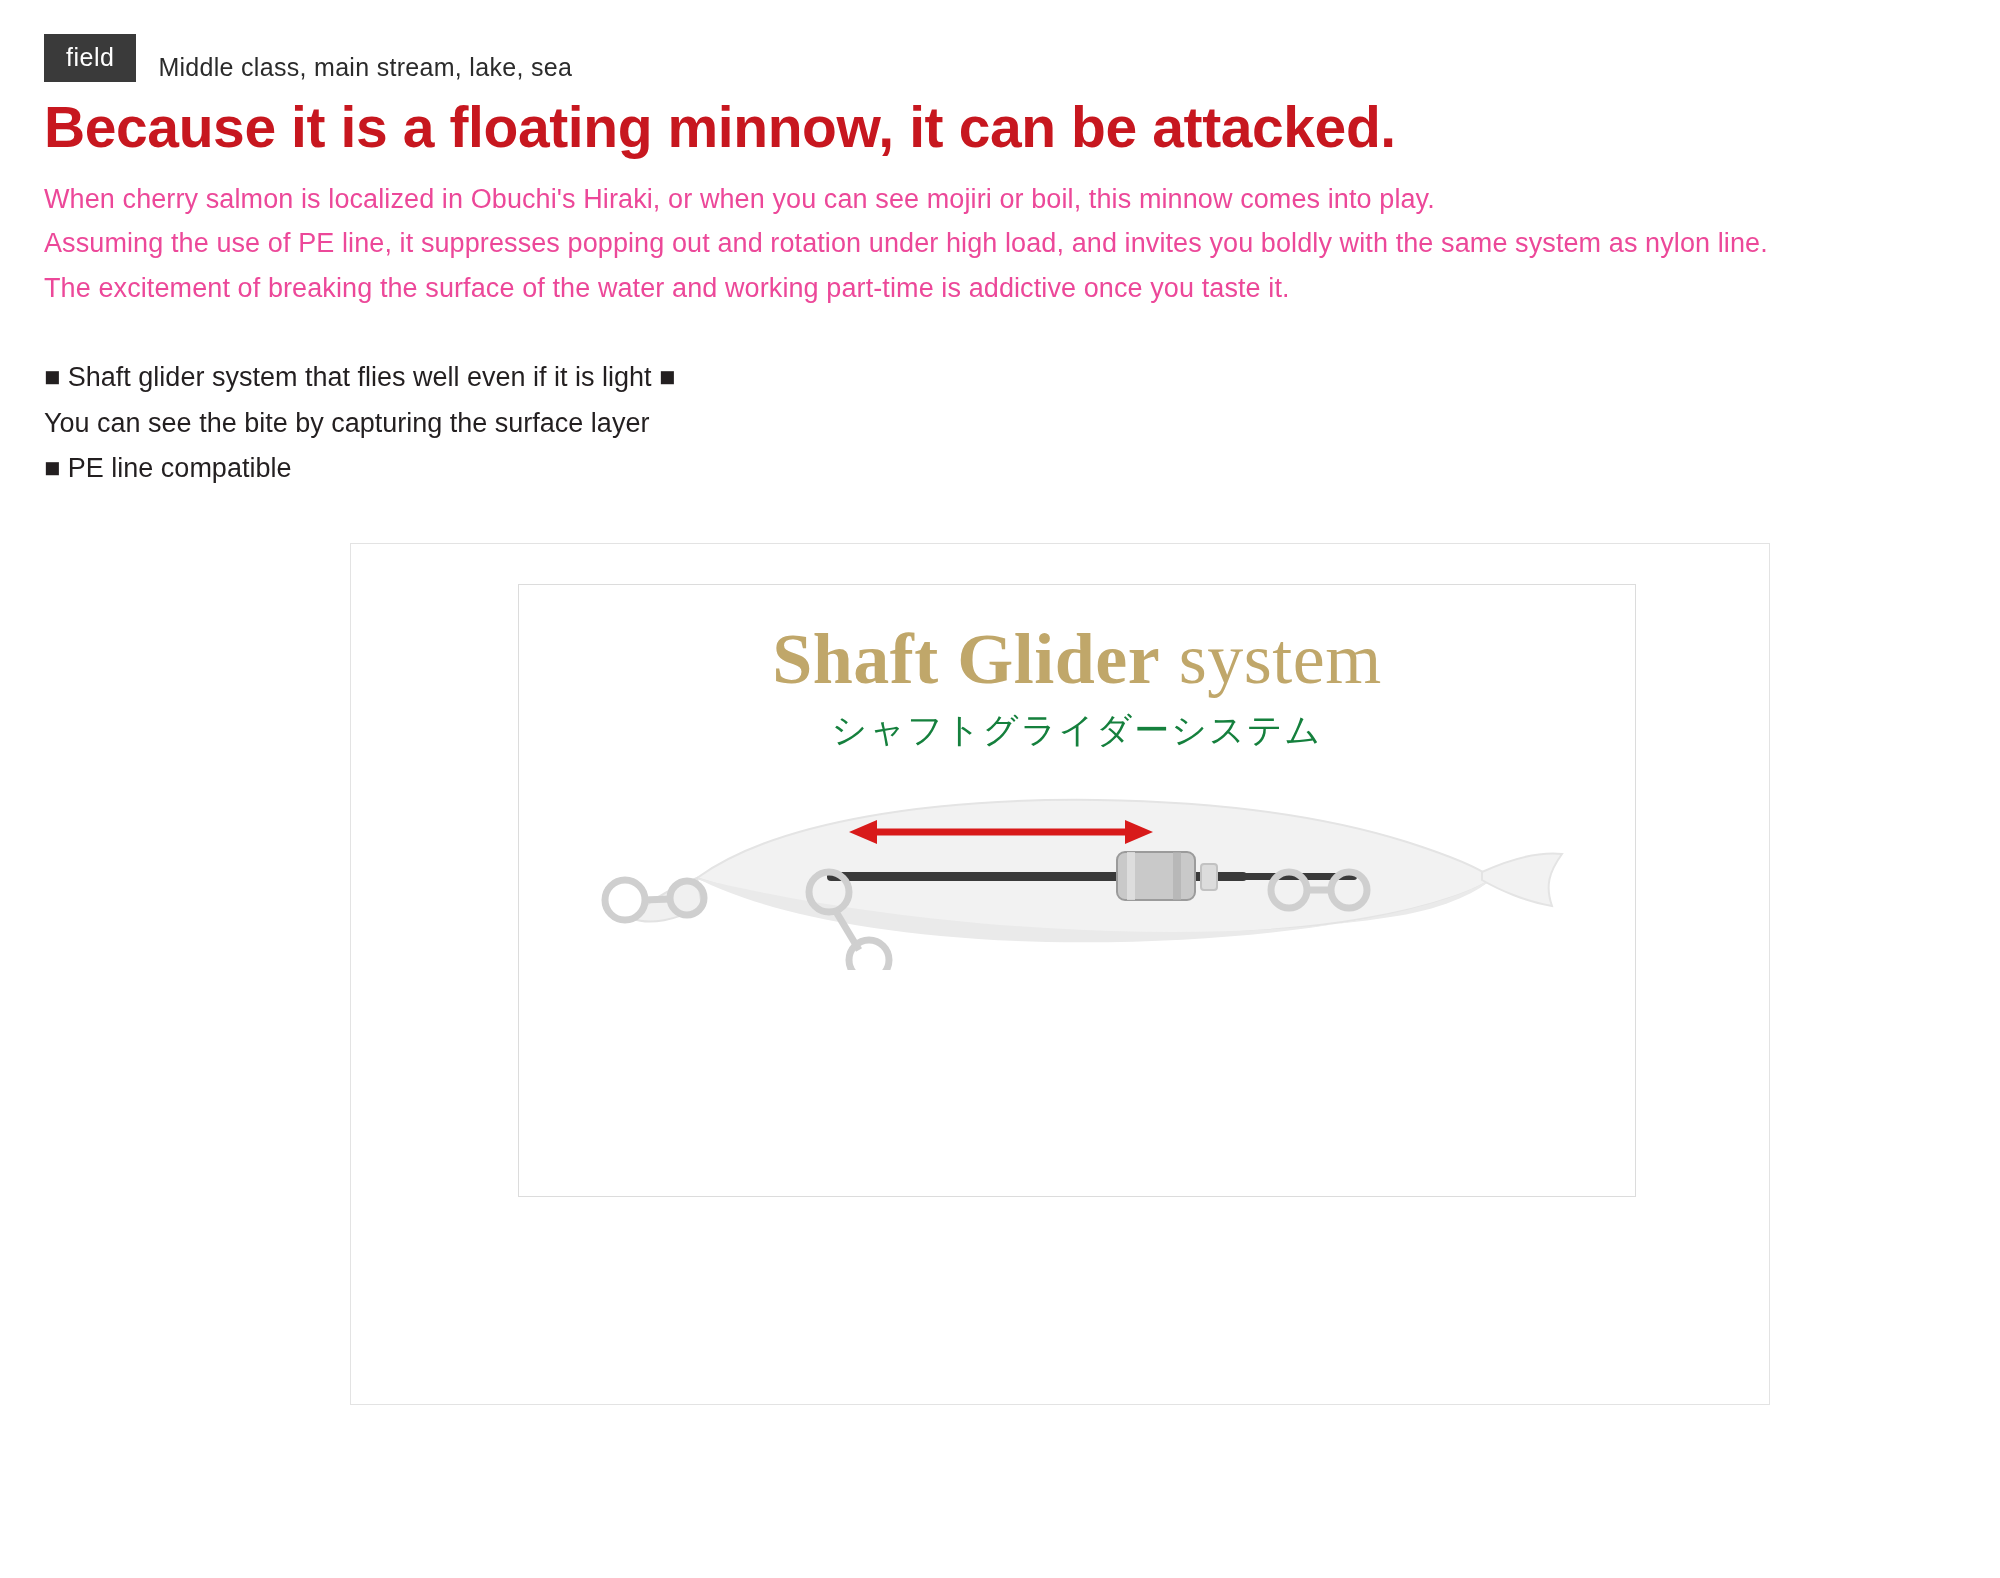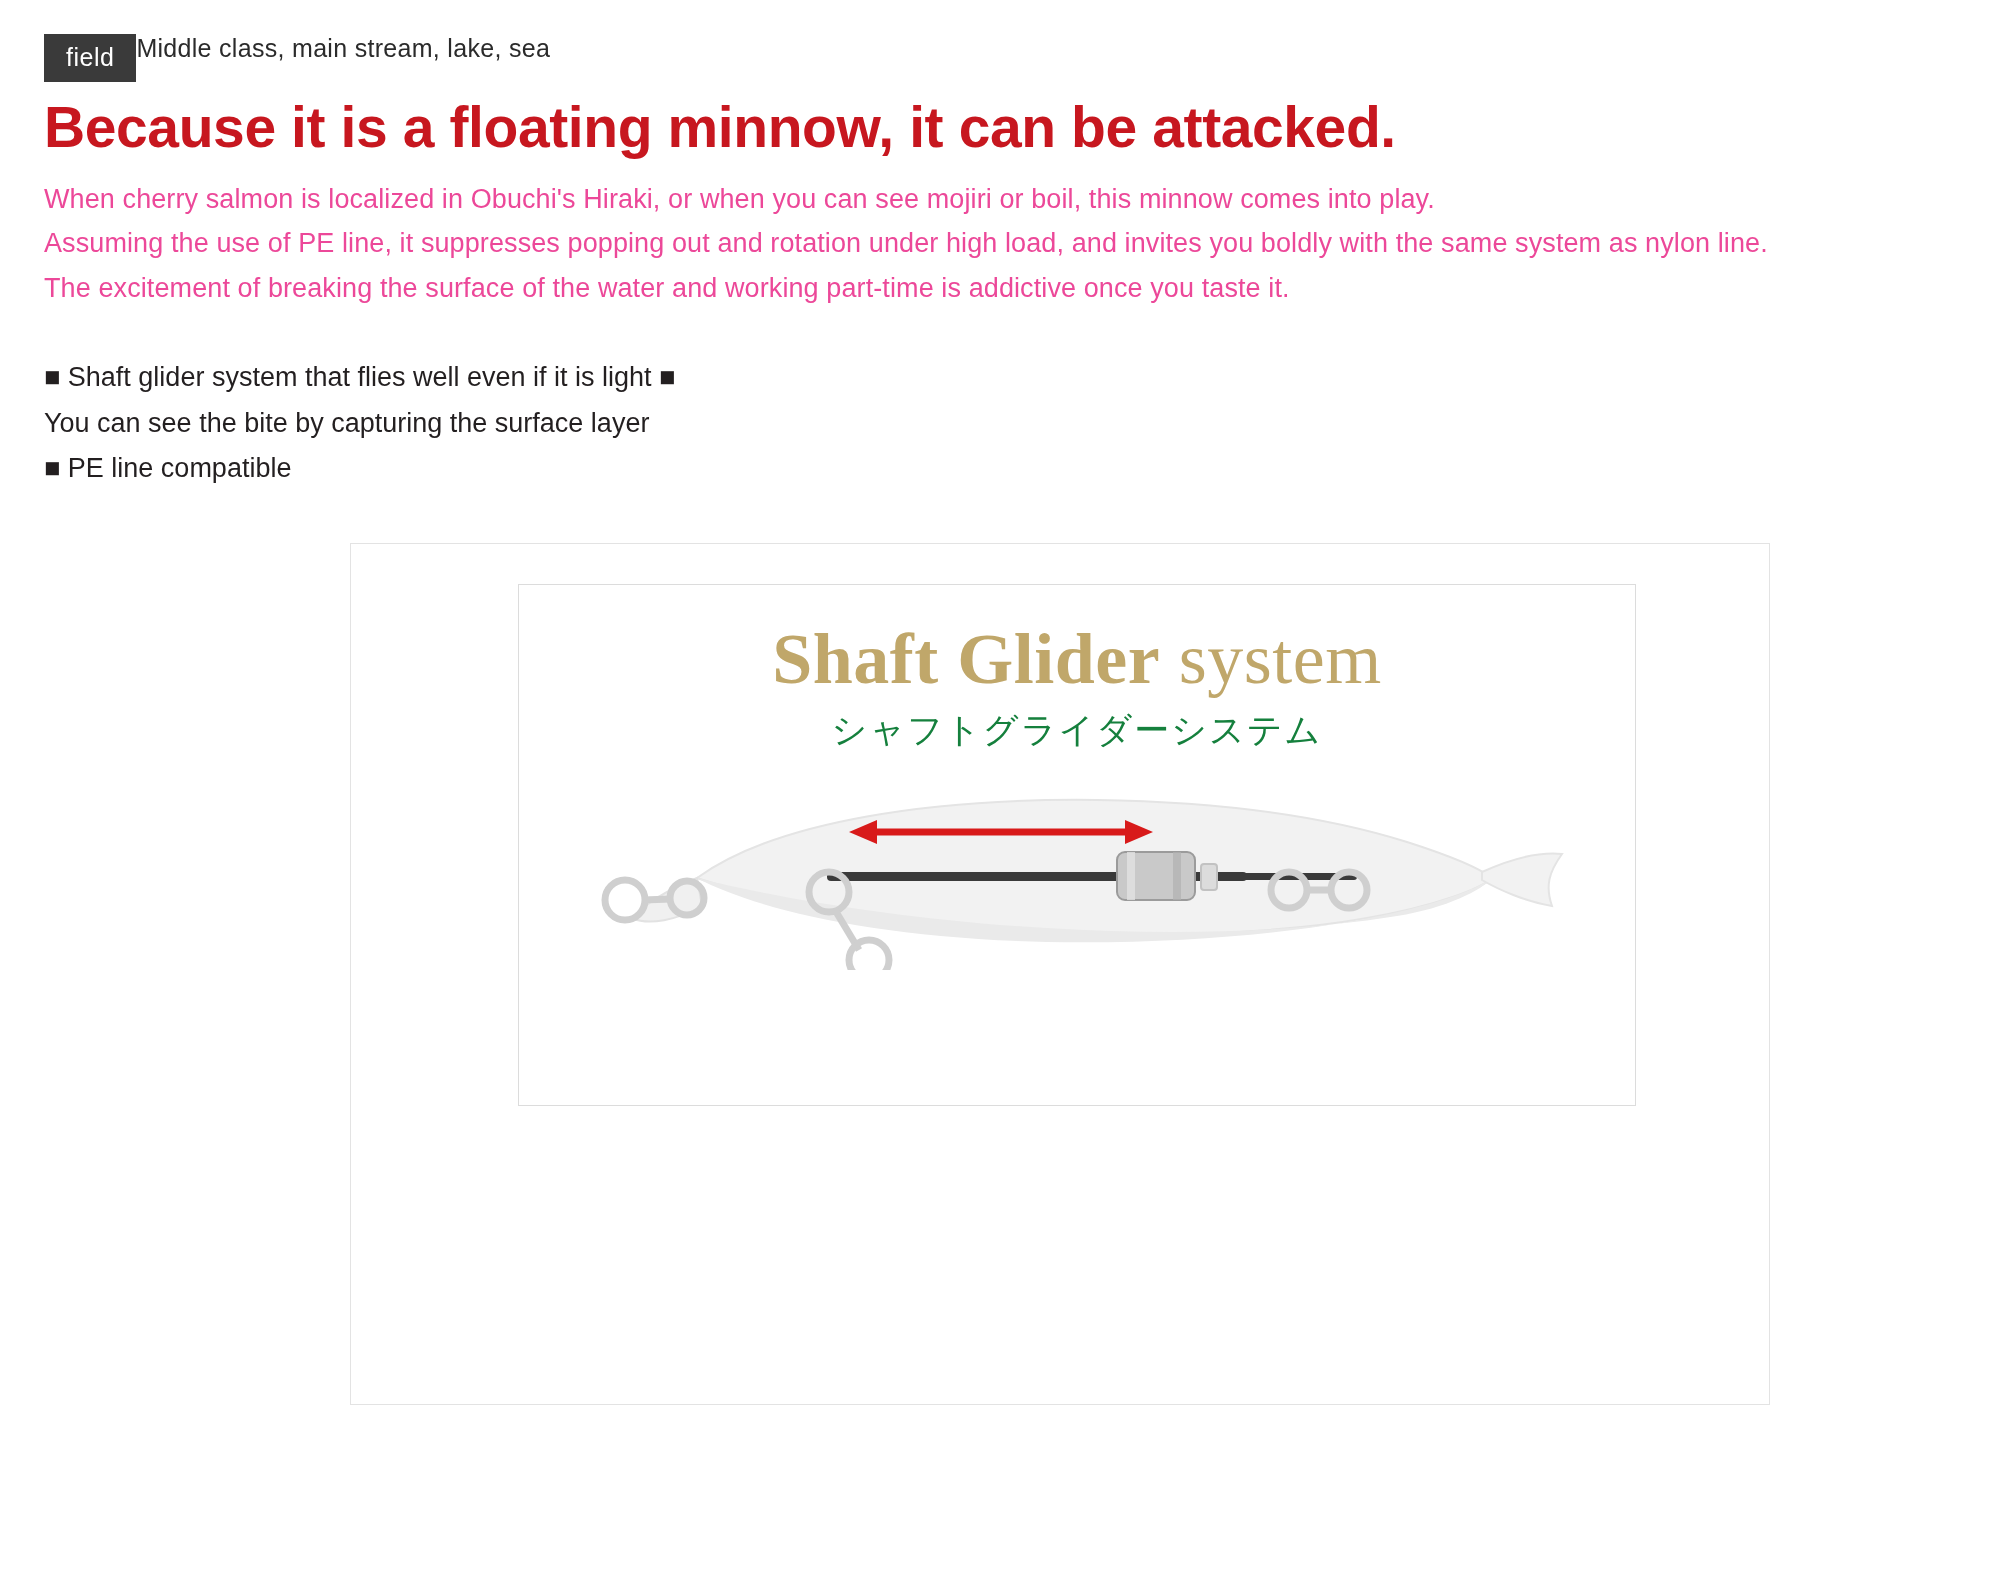--- a/index.html
+++ b/index.html
@@ -18,21 +18,22 @@
     position: relative;
     width: 2000px;
     height: 1578px;
     box-sizing: border-box;
     padding: 34px 44px 0 44px;
   }
 
   
   .field-row {
     display: flex;
-    align-items: flex-start;
+    align-items: flex-end;
+    gap: 22px;
     margin-bottom: 14px;
   }
   .field-badge {
     background: #3a3a3a;
     color: #ffffff;
     font-size: 25px;
     line-height: 1;
     padding: 11px 22px 12px 22px;
     letter-spacing: 0.5px;
   }
@@ -79,21 +80,21 @@
     border: 1px solid #e3e3e3;
     box-sizing: border-box;
     background: #ffffff;
     position: relative;
   }
   .figure-inner {
     position: absolute;
     left: 167px;
     top: 40px;
     width: 1118px;
-    height: 522px;
+    height: 613px;
     border: 1px solid #dcdcdc;
     box-sizing: border-box;
     background: #ffffff;
   }
   .fig-title {
     text-align: center;
     margin-top: 38px;
     color: #c0a76a;
     font-family: "Liberation Serif", serif;
     font-size: 72px;

